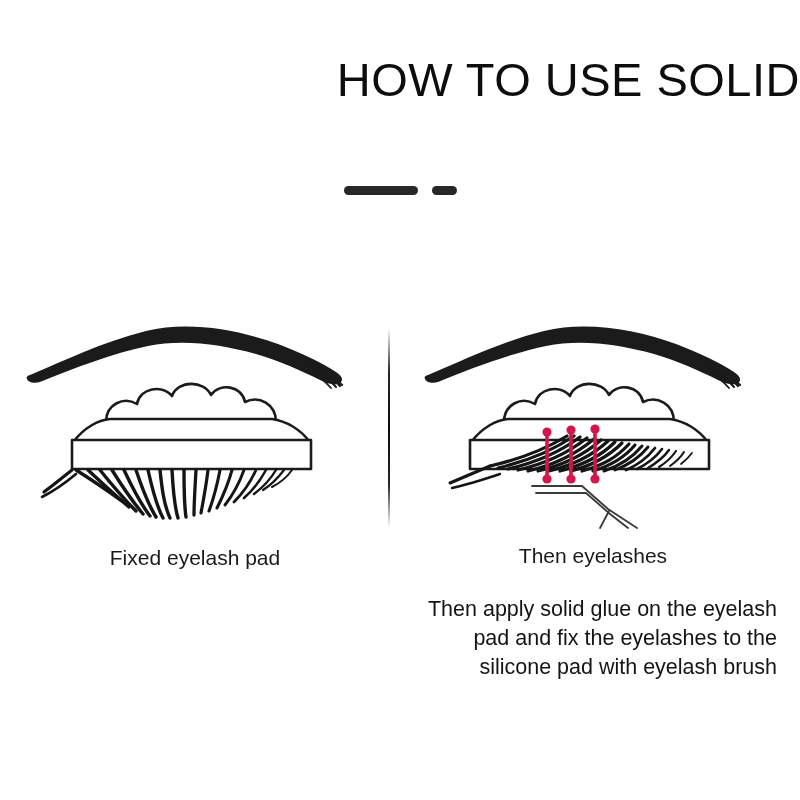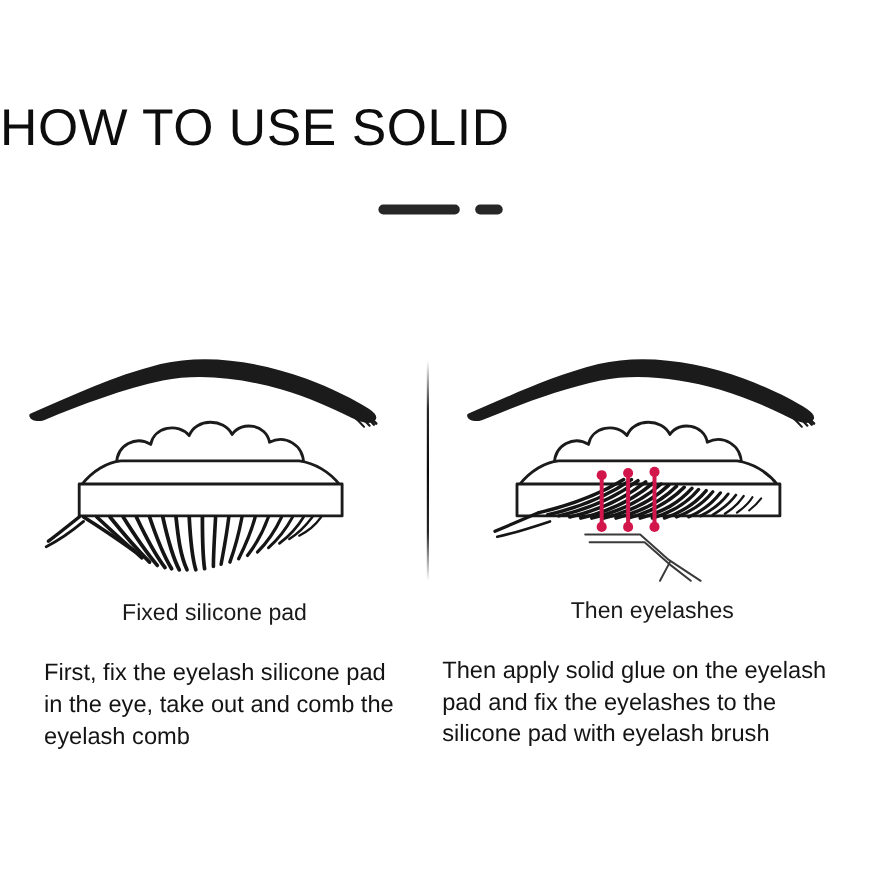--- a/index.html
+++ b/index.html
@@ -22,22 +22,21 @@
     height: 800px;
     background: #ffffff;
   }
 
   
   .header {
     position: absolute;
     left: 0;
     top: 52px;
     width: 800px;
-    text-align: left;
-    margin-top: 36px;
+    text-align: right;
   }
   .title-line {
     font-family: "Liberation Sans", sans-serif;
     font-size: 47px;
     line-height: 56px;
     font-weight: 400;
     letter-spacing: 0.5px;
     color: #0d0d0d;
     white-space: nowrap;
   }
@@ -118,21 +117,21 @@
   .caption-right { left: 398px; top: 543px; }
 
   
   .body-text {
     position: absolute;
     font-size: 21.5px;
     line-height: 29px;
     color: #141414;
   }
   .body-left  { left: 40px;  top: 597px; width: 330px; }
-  .body-right { left: 402px; top: 595px; width: 375px; }
+  .body-right { left: 402px; top: 595px; width: 375px; text-align: right; }
 </style>
 </head>
 <body>
 
 <div id="page">
 
   <div class="header">
     <div class="title-line">HOW TO USE SOLID</div>
   </div>
 
@@ -277,19 +276,18 @@
           <g stroke="#3a3a3a" fill="none" stroke-width="1.8" stroke-linecap="round" stroke-linejoin="round">
             <path d="M128,186 L178,186 L204,209 L233,228"></path>
             <path d="M132,193 L182,193 L206,214 L224,228"></path>
             <path d="M205,211 L196,228"></path>
           </g>
         </svg>
       </div>
     </div>
   </div>
 
-  <div class="caption caption-left">Fixed silicone pad</div>
+  <div class="caption caption-left">Fixed eyelash pad</div>
   <div class="caption caption-right">Then eyelashes</div>
 
-  <div class="body-text body-left">First, fix the eyelash silicone pad in the eye, take out and comb the eyelash comb</div>
   <div class="body-text body-right">Then apply solid glue on the eyelash pad and fix the eyelashes to the silicone pad with eyelash brush</div>
 
 </div>
 
 </body></html>

